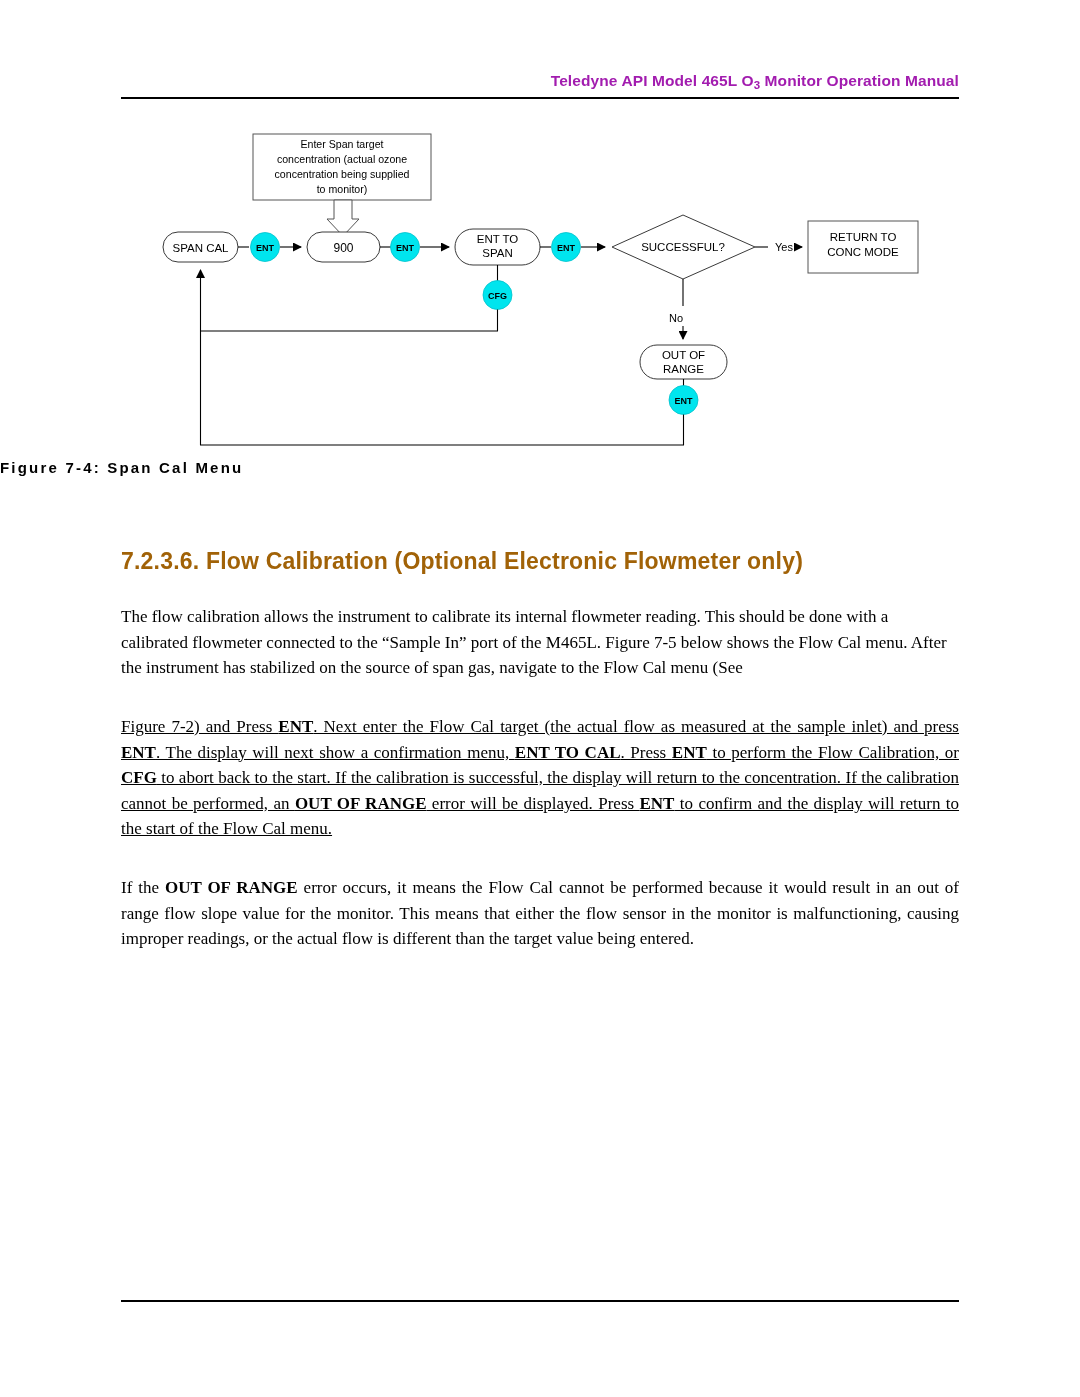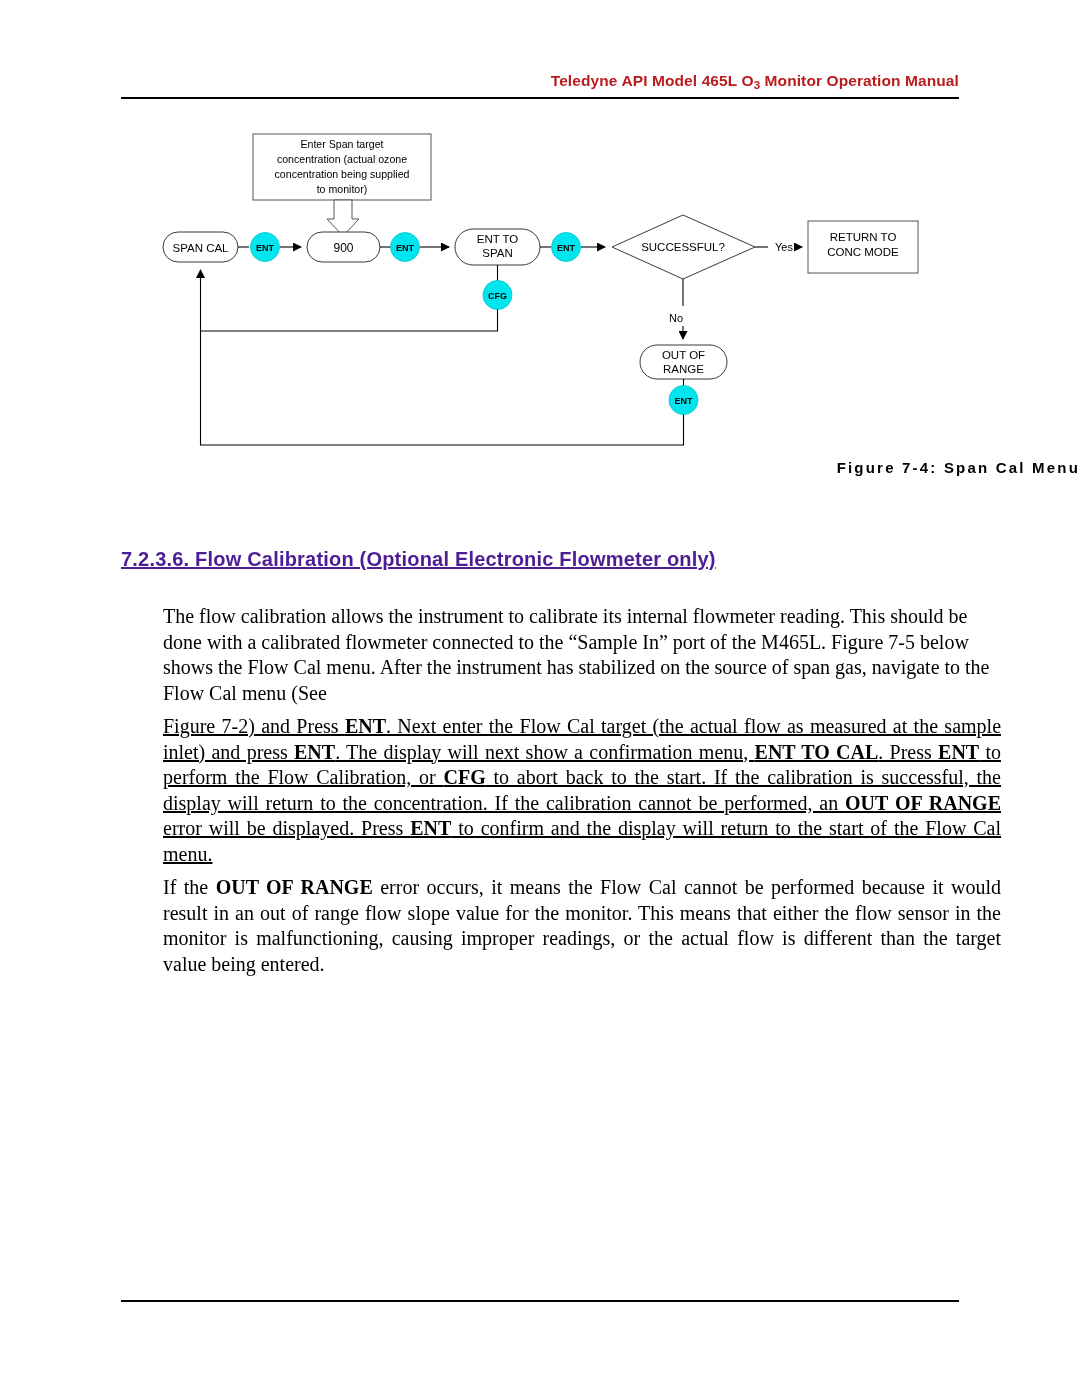--- a/index.html
+++ b/index.html
@@ -32,21 +32,21 @@
     top: 72px;
     width: 838px;
     height: 26px;
     text-align: right;
   }
   .header-text {
     font-family: "Liberation Sans", "DejaVu Sans", sans-serif;
     font-size: 15.5px;
     font-weight: bold;
     letter-spacing: 0.1px;
-    color: #b91c1c;
+    color: #a21caf;
     white-space: nowrap;
   }
   .header-text .sub {
     font-size: 11.5px;
     vertical-align: -3px;
     font-weight: bold;
   }
   .header-rule {
     position: absolute;
     left: 121px;
@@ -87,54 +87,52 @@
     height: 345px;
     text-align: right;
   }
   .figure-area svg { display: block; }
 
   .fig-caption {
     position: absolute;
     left: 0;
     top: 459px;
     width: 1080px;
-    text-align: right;
+    text-align: left;
     font-family: "Liberation Sans", "DejaVu Sans", sans-serif;
     font-size: 15px;
     font-weight: bold;
     letter-spacing: 2.2px;
     color: #000;
   }
 
   
   .section-heading {
     position: absolute;
     left: 121px;
     top: 548px;
     width: 850px;
     font-family: "Liberation Sans", "DejaVu Sans", sans-serif;
-    font-size: 20px;
+    font-size: 23px;
     font-weight: bold;
     letter-spacing: 0.2px;
-    color: #4c1d95;
+    color: #a16207;
     white-space: nowrap;
-    text-decoration: underline;
   }
 
   
   .body-block {
     position: absolute;
     left: 121px;
     width: 838px;
     font-family: "Liberation Serif", "DejaVu Serif", serif;
-    font-size: 20px;
+    font-size: 17px;
     line-height: 25.6px;
     text-align: justify;
     color: #000;
-    margin-left: 42px;
   }
   .body-block.p1 { top: 604px; }
   .body-block.p2 { top: 714px; text-decoration: underline; }
   .body-block.p3 { top: 875px; }
 
   .body-block b { font-weight: bold; }
   .nojust { text-align: left; }
 
   
   .nodelabel {

